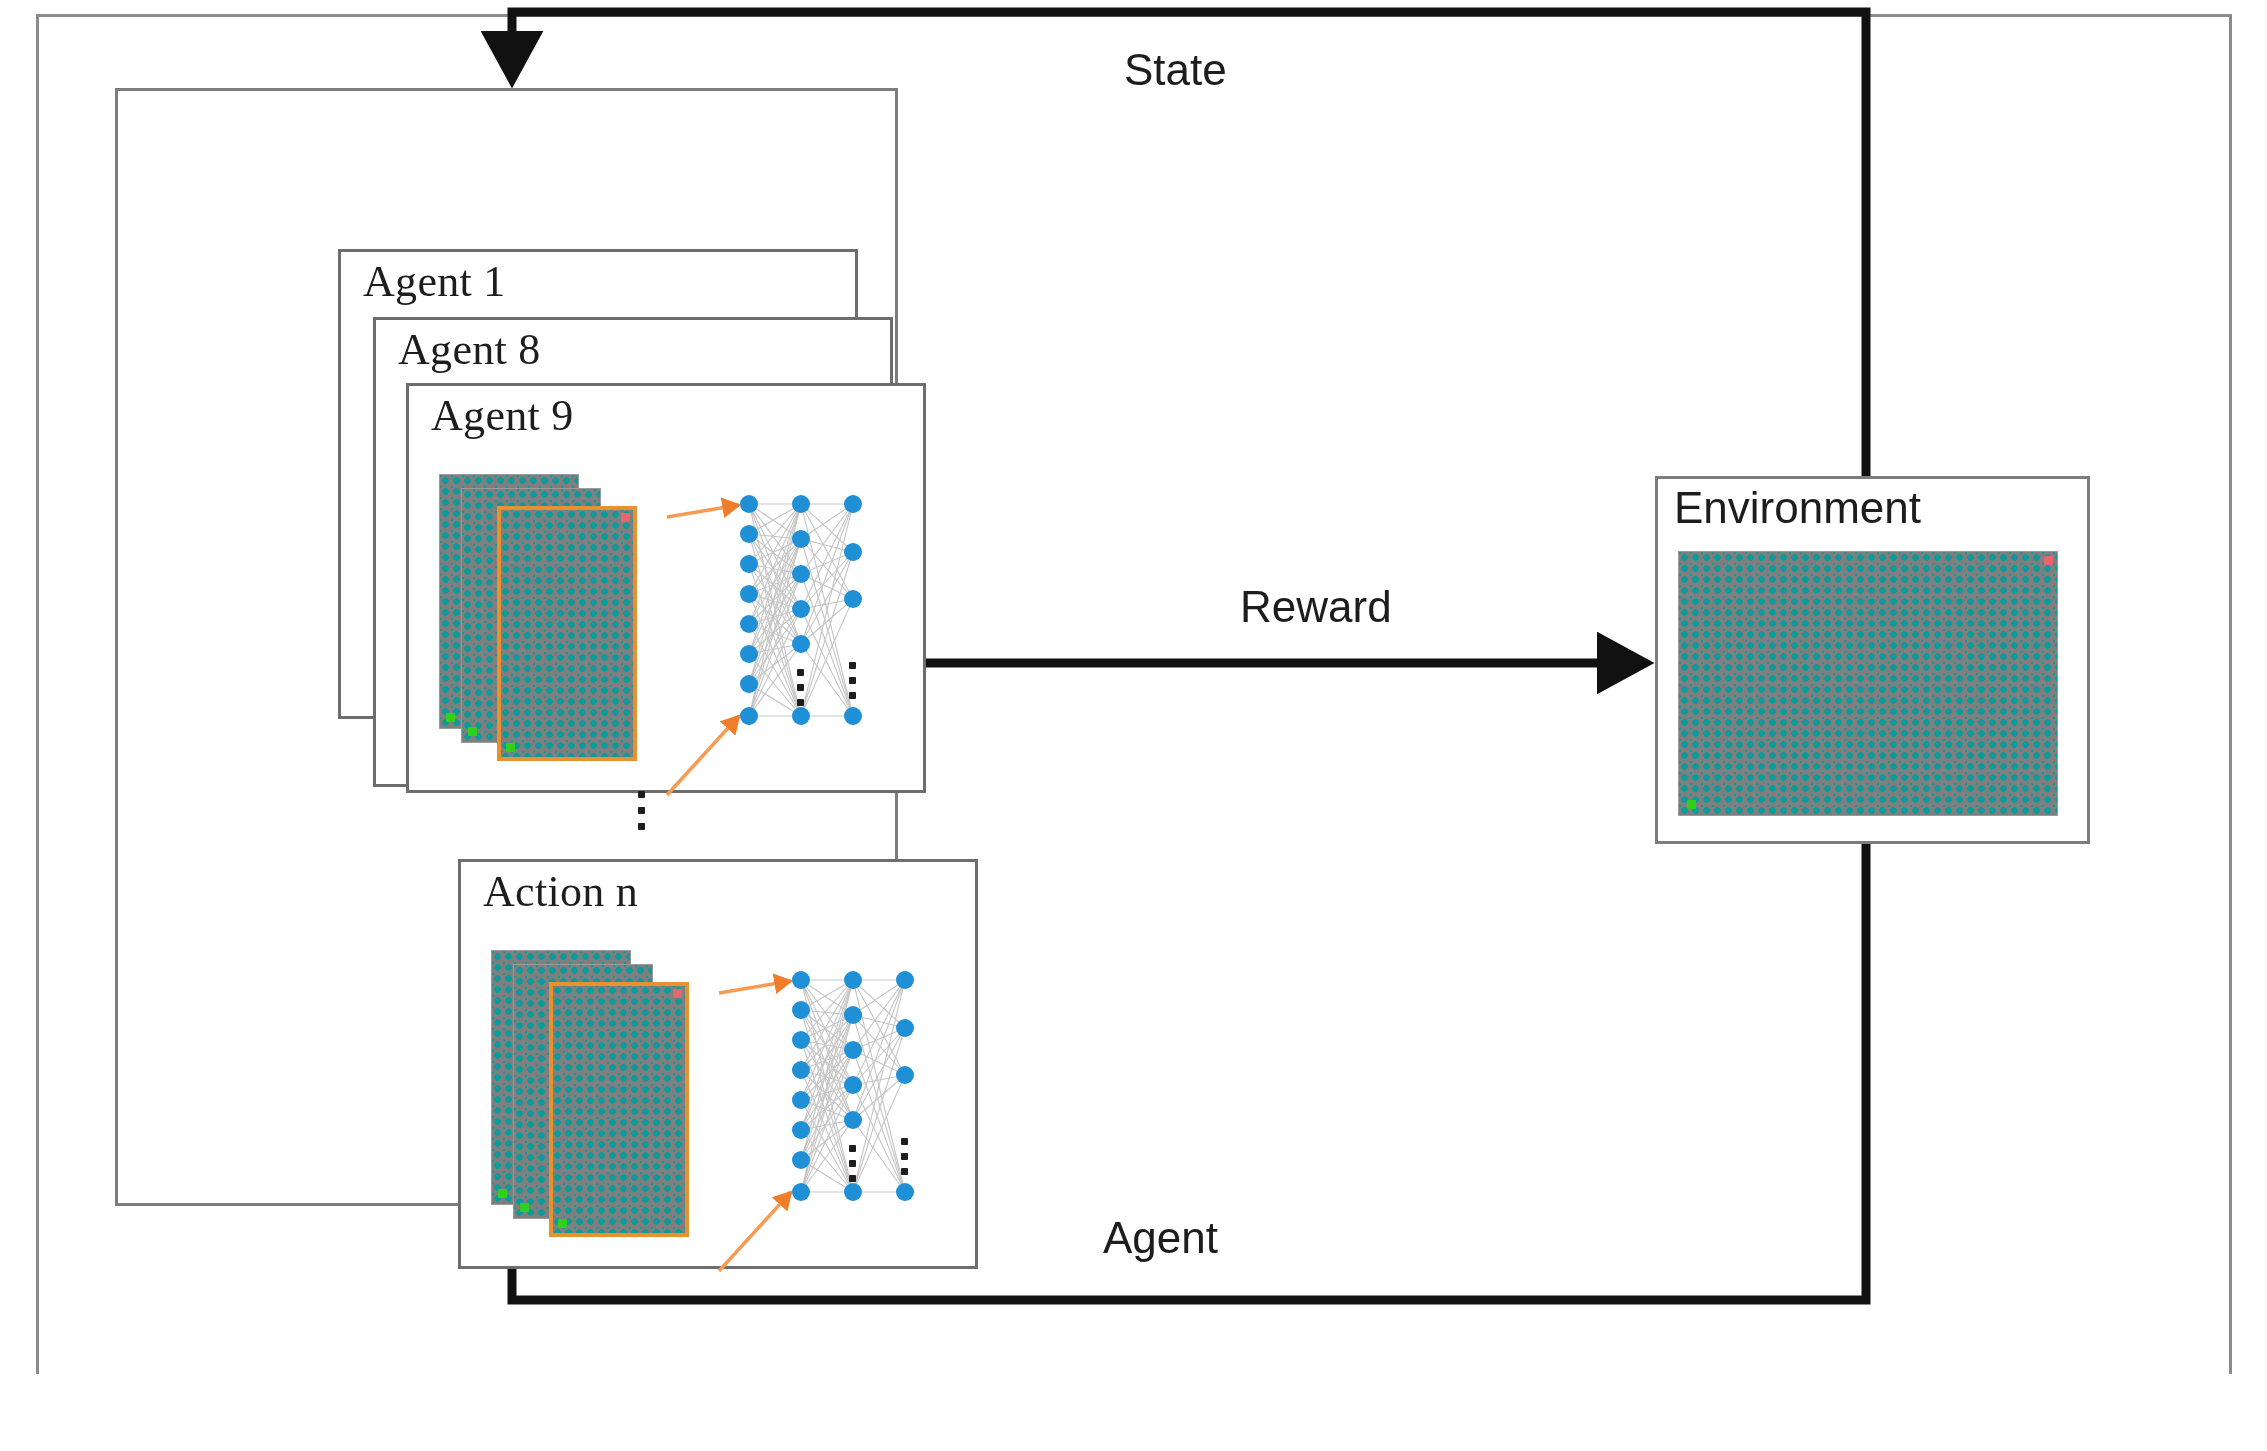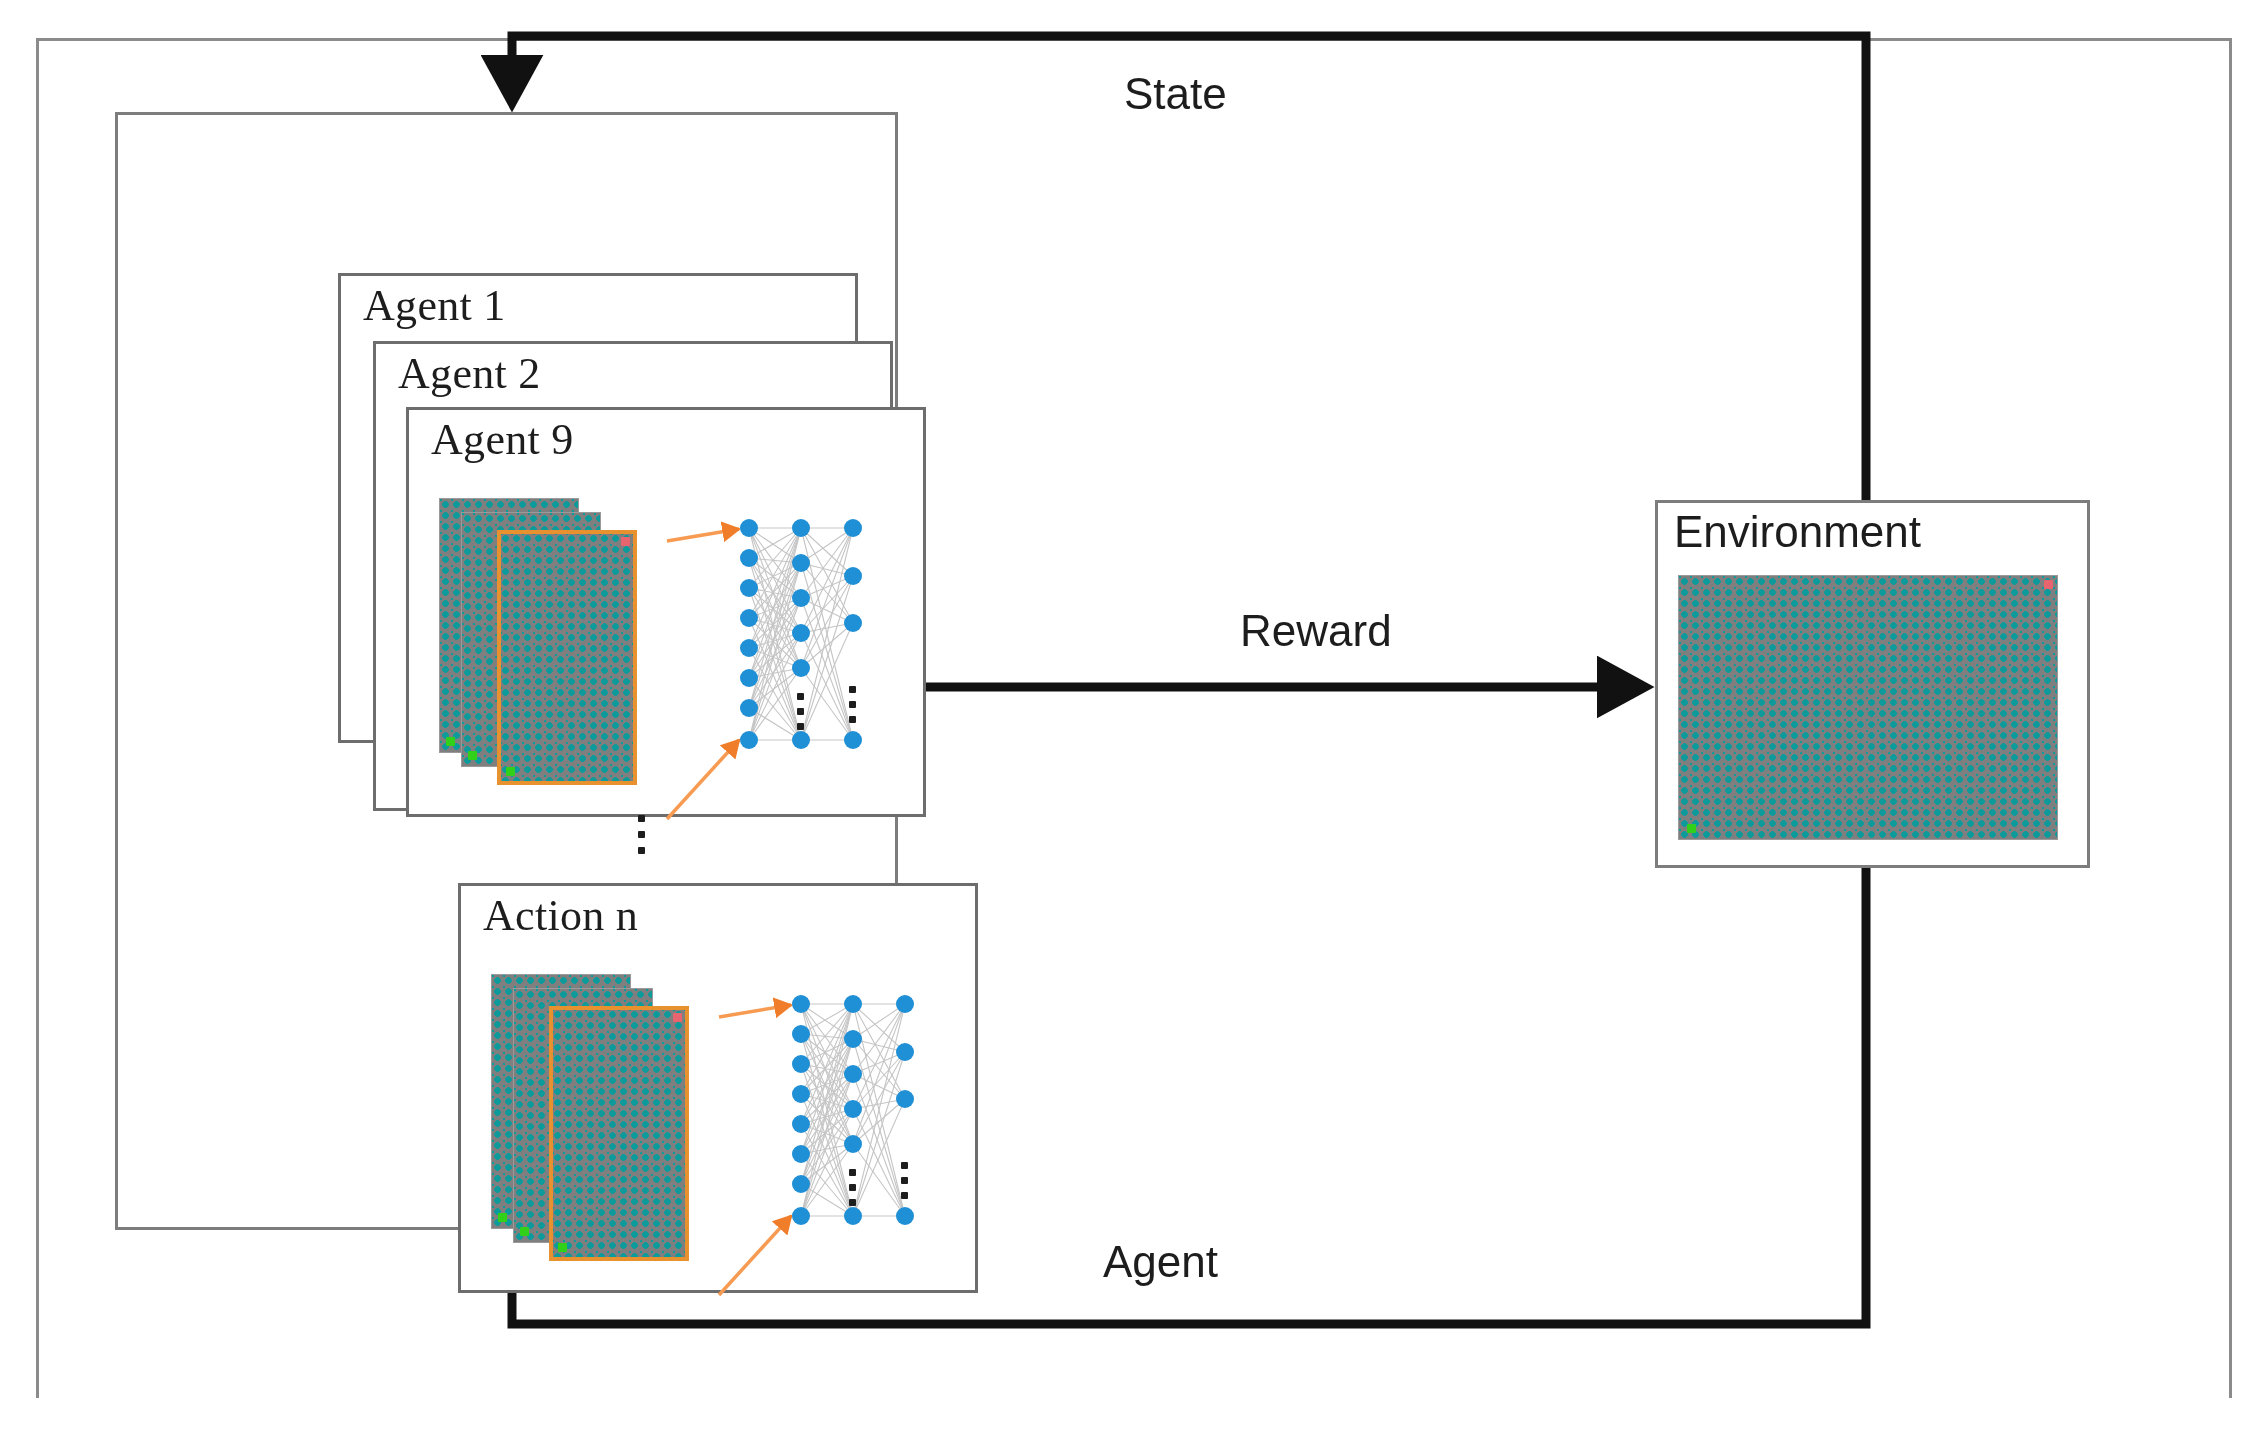--- a/index.html
+++ b/index.html
@@ -4,21 +4,20 @@
 <style>
   html,body{margin:0;padding:0;background:#ffffff;}
   body{font-family:"Liberation Sans",sans-serif;}
 
   #stage{
     position:relative;
     width:2267px;
     height:1374px;
     background:#ffffff;
     overflow:hidden;
-    margin-top:24px;
   }
 
   
   #outer-frame{
     position:absolute;
     left:36px; top:14px;
     width:2196px; height:1410px;
     border:3px solid #8b8b8b;
     box-sizing:border-box;
     background:transparent;
@@ -170,21 +169,21 @@
   <div class="edge-label" id="label-action">Reward</div>
   <div class="edge-label" id="label-reward">Agent</div>
 
   <div id="agents-container">
 
     <div class="agent-card" id="agent-card-1">
       <div class="agent-title">Agent 1</div>
     </div>
 
     <div class="agent-card" id="agent-card-2">
-      <div class="agent-title">Agent 2</div>
+      <div class="agent-title">Agent 8</div>
     </div>
 
     <div class="agent-card" id="agent-card-3">
       <div class="agent-title">Agent 9</div>
 
       <div class="grid-stack" style="left:30px; top:88px; width:240px; height:270px;">
         <div class="grid-sheet" style="left:0px;  top:0px;  width:140px; height:255px;">
           <div class="goal-dot" style="left:6px; bottom:6px;"></div>
         </div>
         <div class="grid-sheet" style="left:22px; top:14px; width:140px; height:255px;">

